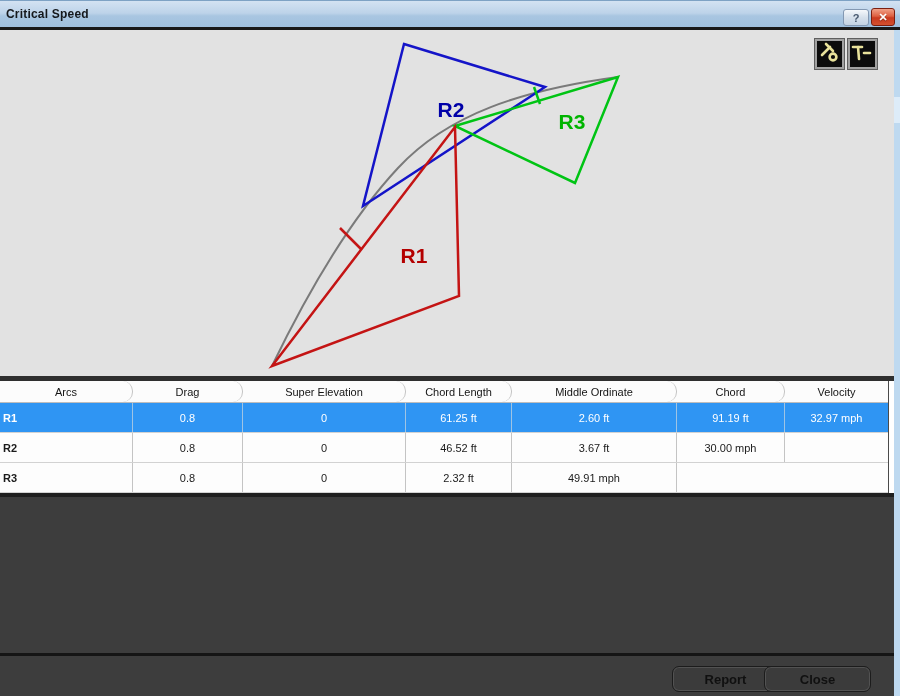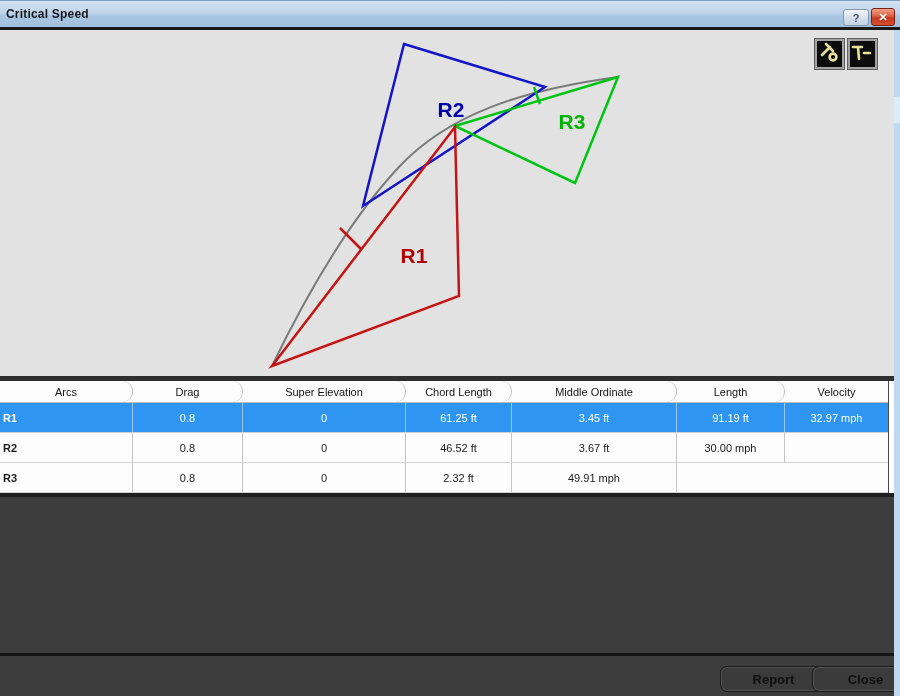--- a/index.html
+++ b/index.html
@@ -77,21 +77,21 @@
   .data-row.selected { background: #2f95f3; }
   .data-row.selected .t-cell { color: #ffffff; border-right-color: #9ec4e4; }
   
   .divider { position: absolute; top: 653px; left: 0; width: 894px; height: 3px; background: #151515; }
   .bottom-bar { position: absolute; top: 656px; left: 0; width: 894px; height: 40px; background: #3d3d3d; }
   .footer-btn {
     position: absolute; top: 10px; width: 107px; height: 26px;
     background: #3b3b3b; border: 1px solid #1c1c1c; border-radius: 7px;
     box-shadow: inset 0 0 0 1px #525252;
     font-size: 13px; font-weight: bold; color: #101010;
-    display: flex; align-items: center; justify-content: center; margin-left: 48px;
+    display: flex; align-items: center; justify-content: center;
   }
   .report-btn { left: 672px; }
   .close-btn-footer { left: 764px; }
 </style>
 </head>
 <body>
 
 <div class="window">
 
   <div class="titlebar">
@@ -150,30 +150,30 @@
   </div>
 
   <div class="table-section">
     <div class="grid">
       <div class="t-row head-row">
         <div class="t-cell">Arcs</div>
         <div class="t-cell">Drag</div>
         <div class="t-cell">Super Elevation</div>
         <div class="t-cell">Chord Length</div>
         <div class="t-cell">Middle Ordinate</div>
-        <div class="t-cell">Length</div>
+        <div class="t-cell">Chord</div>
         <div class="t-cell">Velocity</div>
       </div>
 
       <div class="t-row data-row selected">
         <div class="t-cell">R1</div>
         <div class="t-cell">0.8</div>
         <div class="t-cell">0</div>
         <div class="t-cell">61.25 ft</div>
-        <div class="t-cell">3.45 ft</div>
+        <div class="t-cell">2.60 ft</div>
         <div class="t-cell">91.19 ft</div>
         <div class="t-cell">32.97 mph</div>
       </div>
 
       <div class="t-row data-row">
         <div class="t-cell">R2</div>
         <div class="t-cell">0.8</div>
         <div class="t-cell">0</div>
         <div class="t-cell">46.52 ft</div>
         <div class="t-cell">3.67 ft</div>

